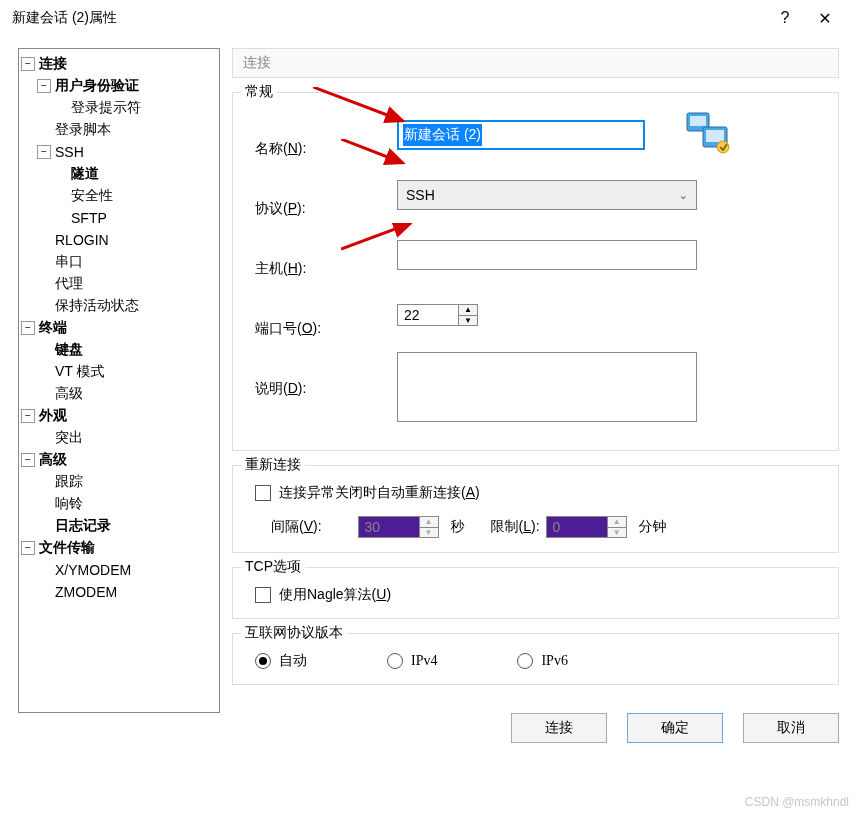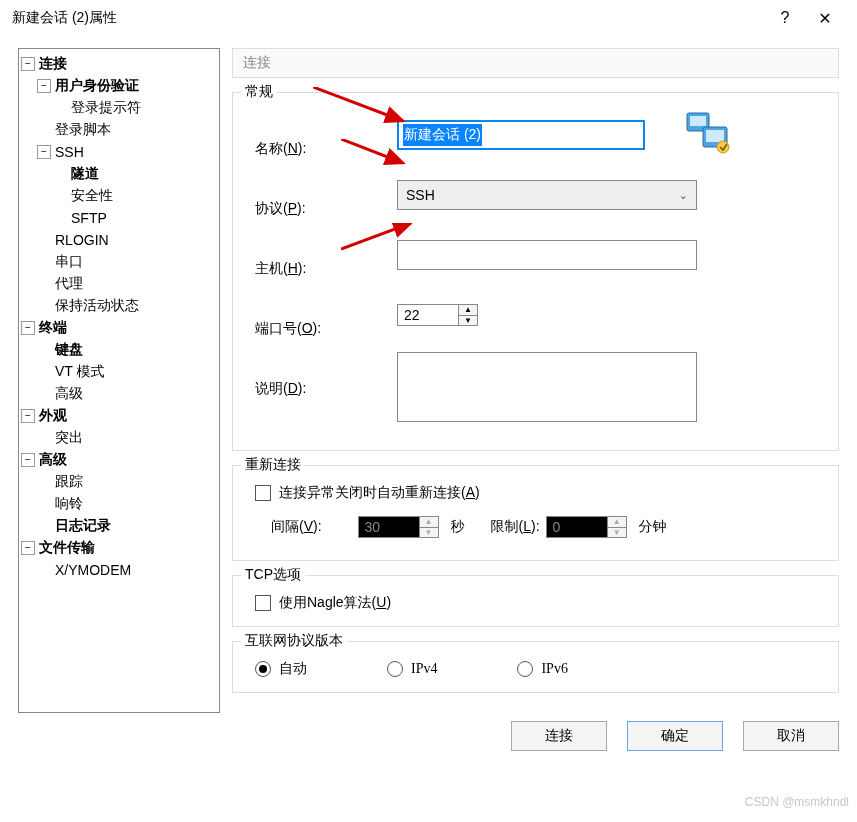--- a/index.html
+++ b/index.html
@@ -83,21 +83,21 @@
   top: -10px; left: 8px;
   background: #fff;
   padding: 0 4px;
   font-size: 14px;
 }
 .form-row {
   display: flex; align-items: center;
   margin-bottom: 14px;
   gap: 10px;
 }
-.form-row:last-child { margin-bottom: 8px; }
+.form-row:last-child { margin-bottom: 0; }
 .form-label { width: 140px; padding-left: 8px; margin-top: 28px; }
 .text-input {
   height: 30px;
   border: 1px solid #888;
   padding: 2px 6px;
   font-family: inherit;
   font-size: 14px;
 }
 .name-sel { background:#0a84ff; color:#fff; padding:2px 1px; }
 .name-field {
@@ -127,21 +127,21 @@
   display:flex; flex-direction:column;
   border-left: 1px solid #888;
 }
 .spinner .sbtn {
   width:18px; flex:1;
   display:flex; align-items:center; justify-content:center;
   font-size:8px; background:#f4f4f4;
   border-bottom:1px solid #888; cursor:pointer;
 }
 .spinner .sbtn:last-child { border-bottom:none; }
-.spinner.disabled input { background:#000000; color:#888; }
+.spinner.disabled input { background:#4c1d95; color:#888; }
 .spinner.disabled .sbtn { color:#aaa; }
 .textarea-input {
   width: 300px; height: 70px;
   border: 1px solid #888;
   padding: 4px 6px;
   resize: none;
   font-family: inherit; font-size:14px;
   overflow-y: scroll;
 }
 .checkbox-row { display:flex; align-items:center; gap:8px; margin-bottom:14px; margin-left:8px;}
@@ -369,20 +369,27 @@
           <div class="node">
               <span class="toggle">−</span>
               <span class="node-label bold">文件传输</span>
             </div>
           <ul class="tree">
             <li>
                 <div class="node">
                   <span class="vline"></span>
                   <span class="spacer"></span>
                   <span class="node-label">X/YMODEM</span>
+                </div>
+              </li>
+            <li>
+                <div class="node">
+                  <span class="vline"></span>
+                  <span class="spacer"></span>
+                  <span class="node-label">ZMODEM</span>
                 </div>
               </li>
           </ul>
         </li>
       </ul>
     </div>
 
     <div class="right-pane" style="position:relative;">
       <div class="panel-title-box">连接</div>
 

